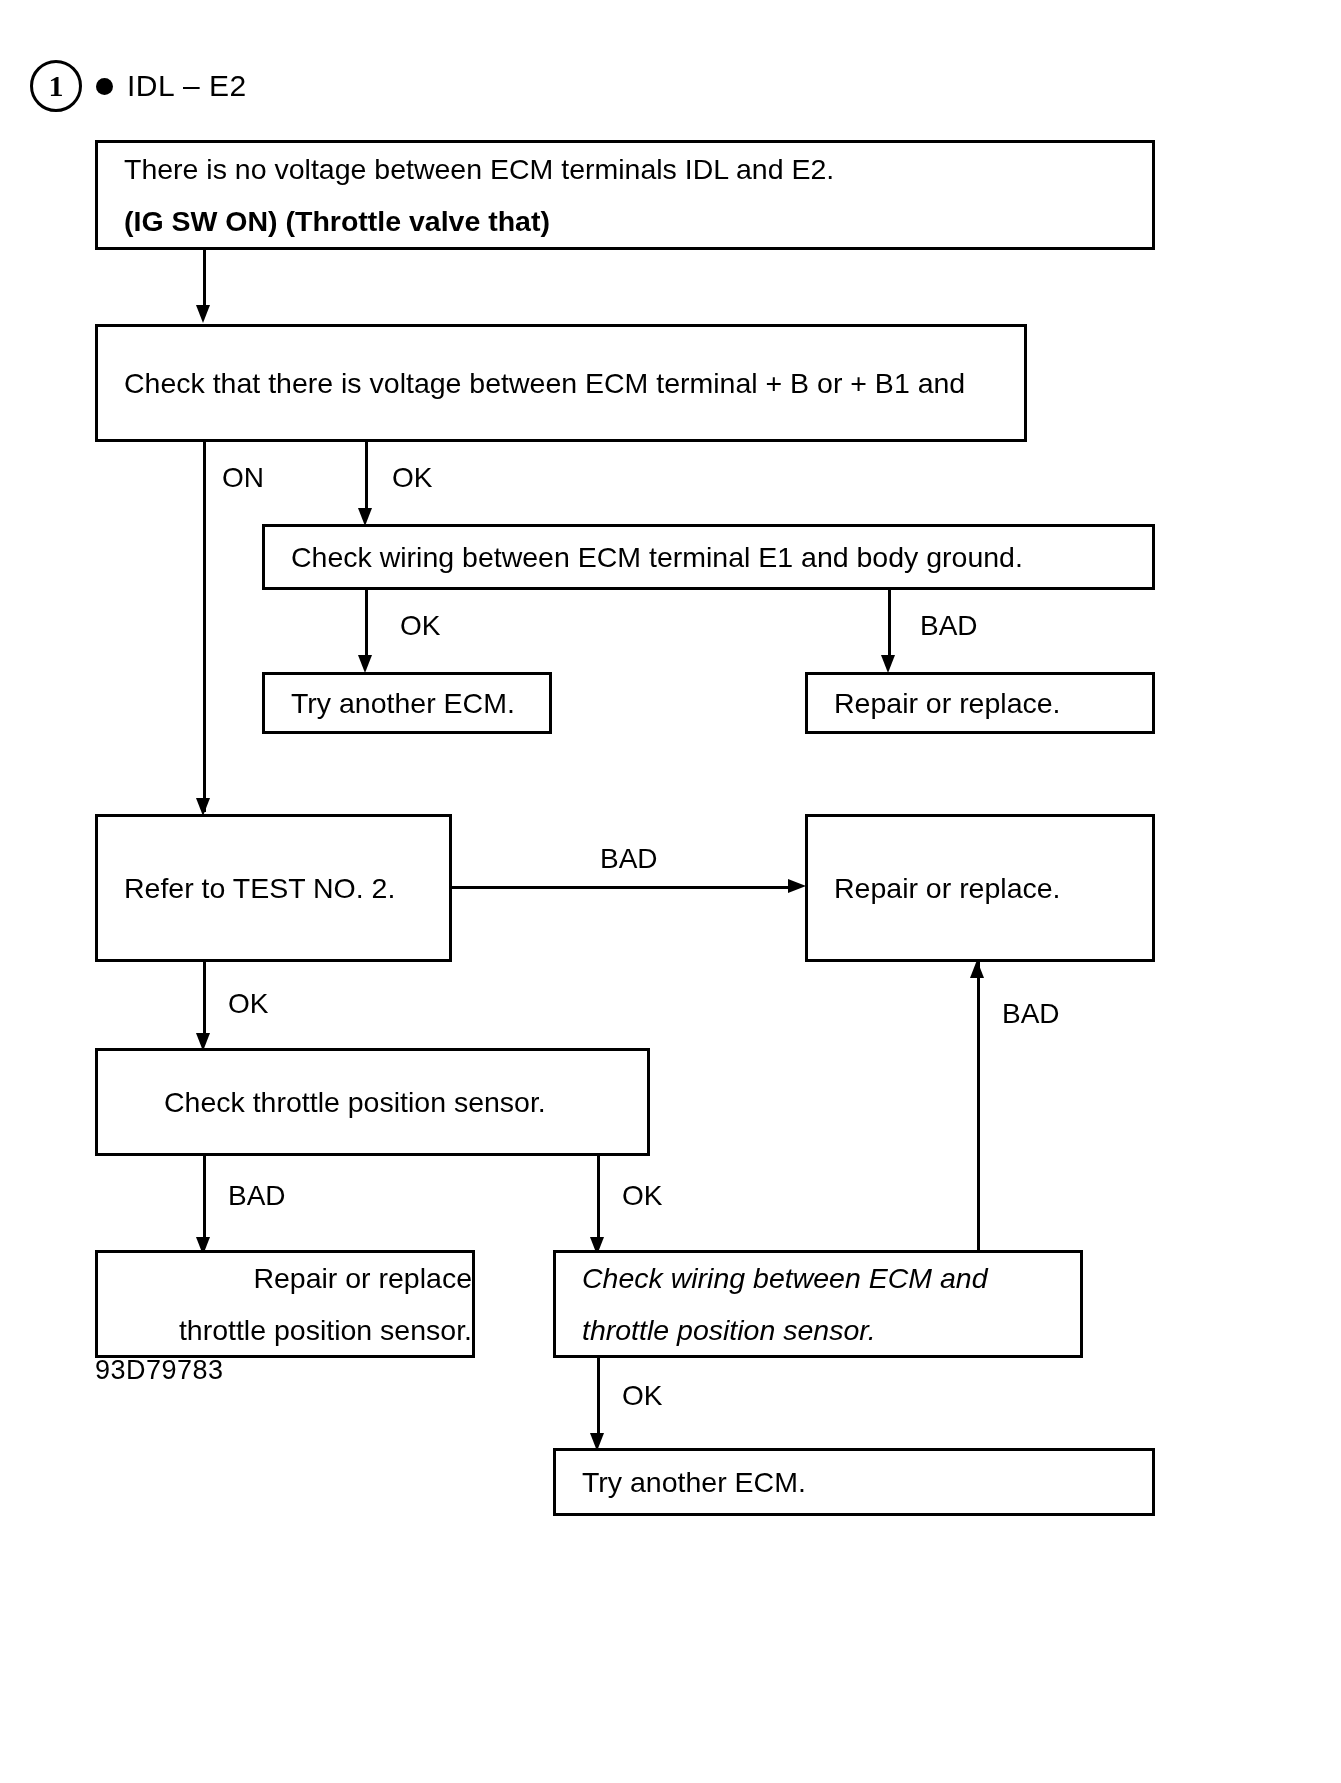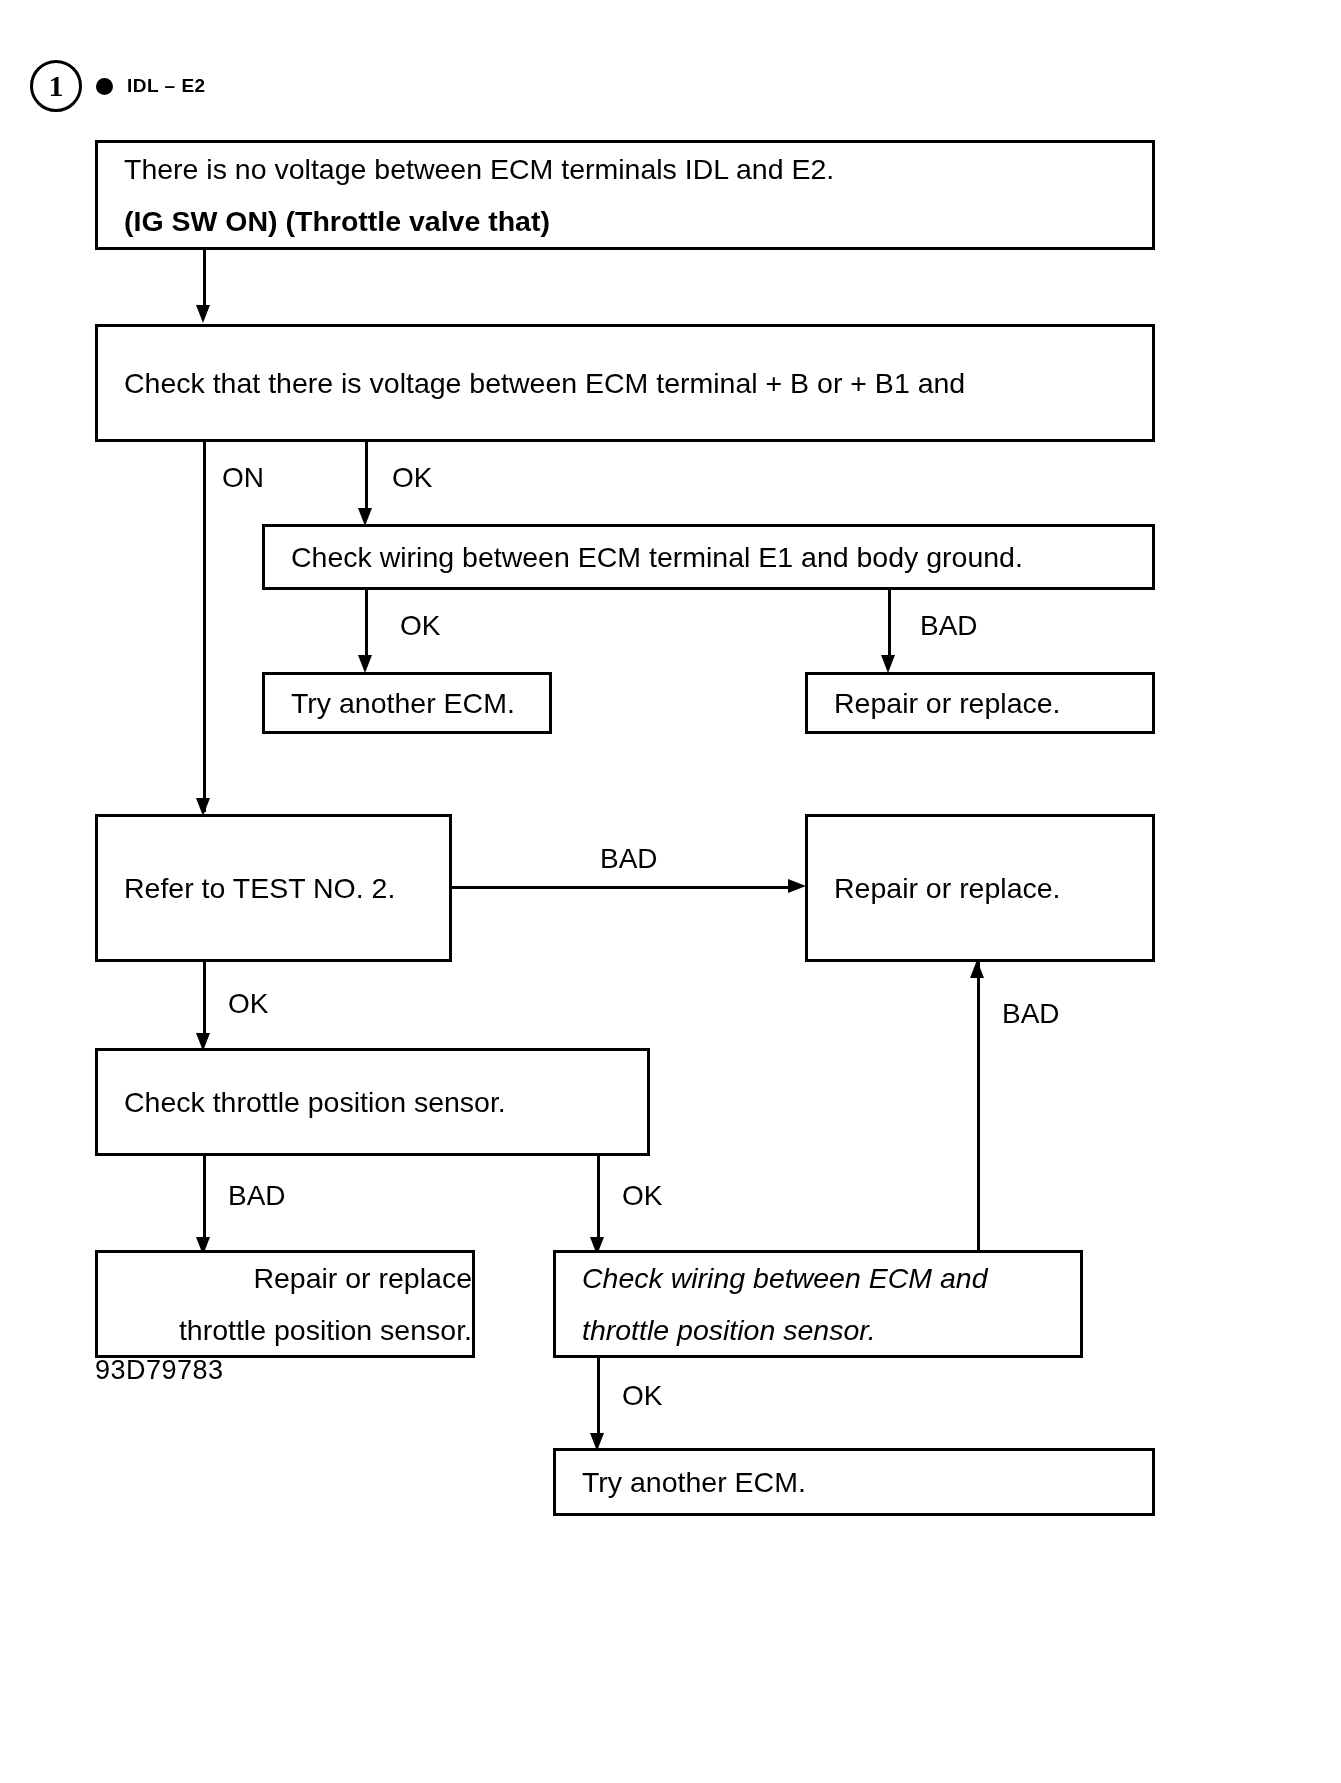--- a/index.html
+++ b/index.html
@@ -12,21 +12,21 @@
   .canvas{position:absolute;left:0;top:0;width:1341px;height:1783px;overflow:hidden;}
 
   
   .hdr{position:absolute;display:flex;align-items:center;gap:14px;}
   .circle-num{
     width:46px;height:46px;border:3px solid #000;border-radius:50%;
     display:flex;align-items:center;justify-content:center;
     font-size:30px;font-weight:700;line-height:1;font-family:"Liberation Serif",serif;
   }
   .bullet{width:17px;height:17px;background:#000;border-radius:50%;display:inline-block;}
-  .hdr-title{font-size:19px;font-weight:700;letter-spacing:.5px;}
+  .hdr-title{font-size:30px;font-weight:400;letter-spacing:.5px;}
 
   
   .box{
     position:absolute;box-sizing:border-box;
     border:3.5px solid #000;background:#fff;
     display:flex;flex-direction:column;justify-content:center;gap:12px;
   }
   .box .ln{
     font-size:28.5px;line-height:1.42;padding:0 0 0 26px;white-space:nowrap;
   }
@@ -64,21 +64,21 @@
   </div>
 
   <div class="box" style="left:95px;top:140px;width:1060px;height:110px;">
     <div class="ln">There is no voltage between ECM terminals IDL and E2.</div>
     <div class="ln b"><span class="bld">(IG SW ON) (Throttle valve that)</span></div>
   </div>
 
   <div class="vline" style="left:203px;top:250px;height:62px;"></div>
   <div class="arrow-d" style="left:196px;top:305px;"></div>
 
-  <div class="box" style="left:95px;top:324px;width:1060px;height:118px;">
+  <div class="box" style="left:95px;top:324px;width:932px;height:118px;">
     <div class="ln">Check that there is voltage between ECM terminal  + B or  + B1 and</div>
   </div>
 
   <div class="vline" style="left:203px;top:442px;height:370px;"></div>
   <div class="arrow-d" style="left:196px;top:798px;"></div>
   <div class="elbl" style="left:222px;top:464px;">ON</div>
 
   <div class="vline" style="left:365px;top:442px;height:72px;"></div>
   <div class="arrow-d" style="left:358px;top:508px;"></div>
   <div class="elbl" style="left:392px;top:464px;">OK</div>
@@ -112,21 +112,21 @@
   <div class="elbl" style="left:600px;top:845px;">BAD</div>
 
   <div class="box" style="left:805px;top:814px;width:350px;height:148px;">
     <div class="ln">Repair or replace.</div>
   </div>
 
   <div class="vline" style="left:203px;top:962px;height:78px;"></div>
   <div class="arrow-d" style="left:196px;top:1033px;"></div>
   <div class="elbl" style="left:228px;top:990px;">OK</div>
 
-  <div class="box" style="left:95px;top:1048px;width:555px;height:108px;">
+  <div class="box" style="left:95px;top:1048px;width:555px;height:108px;padding-left:40px;">
     <div class="ln">Check throttle position sensor.</div>
   </div>
 
   <div class="vline" style="left:203px;top:1156px;height:88px;"></div>
   <div class="arrow-d" style="left:196px;top:1237px;"></div>
   <div class="elbl" style="left:228px;top:1182px;">BAD</div>
 
   <div class="vline" style="left:597px;top:1156px;height:88px;"></div>
   <div class="arrow-d" style="left:590px;top:1237px;"></div>
   <div class="elbl" style="left:622px;top:1182px;">OK</div>

